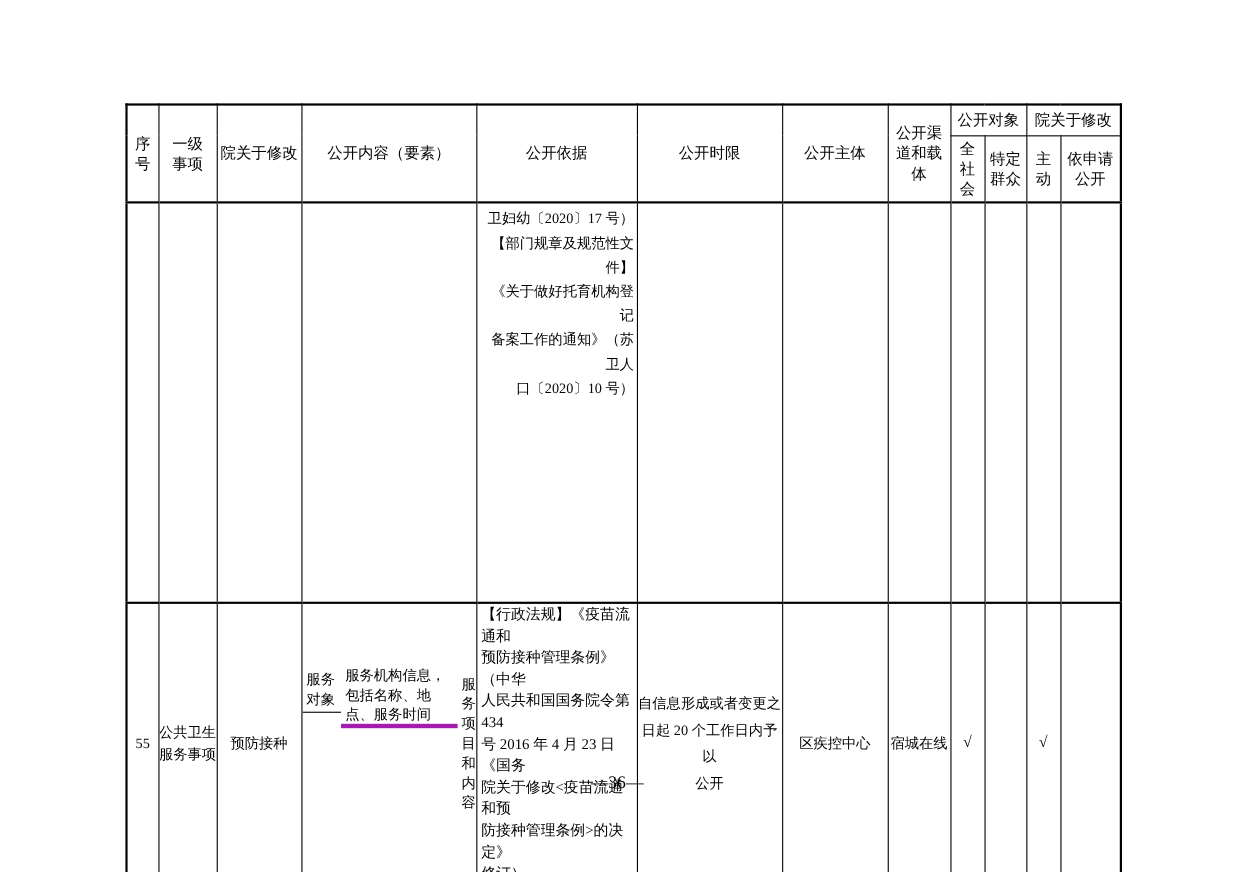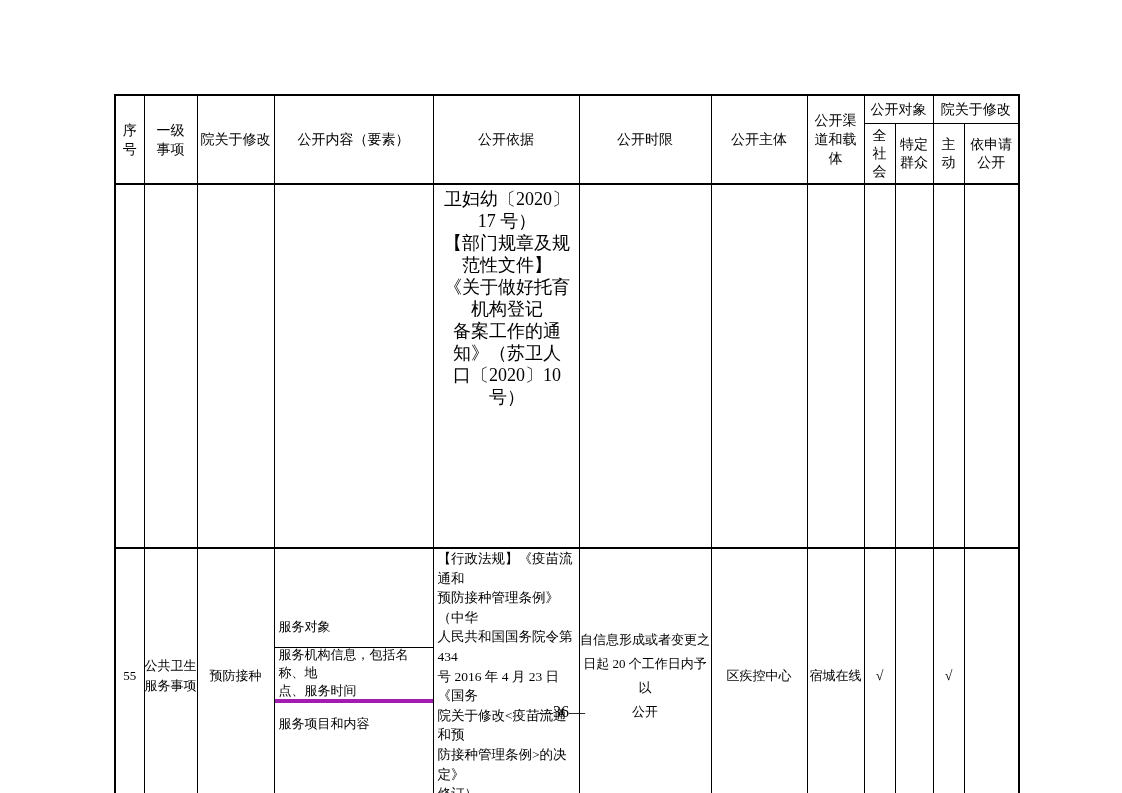--- a/index.html
+++ b/index.html
@@ -42,37 +42,37 @@
   tr.r-cont { height: 364px; }
   tr.r-55 { height: 141px; }
   tr.r-cont > td, tr.r-55 > td { border-top: 2px solid #000; }
   td {
     font-size: 13px;
     line-height: 20px;
   }
   tr.r-cont td { vertical-align: top; }
   tr.r-55 td { vertical-align: middle; text-align: center; }
   .cell-basis-cont {
-    text-align: center;
+    text-align: right;
     vertical-align: top;
     padding: 3px 2px 0 4px;
-    font-size: 18px;
+    font-size: 13px;
     line-height: 22px;
   }
   tr.r-55 td.cell-basis {
     text-align: left;
     padding: 0 2px 0 4px;
     font-size: 13.5px;
     line-height: 19.6px;
   }
   tr.r-55 td.cell-timelimit { line-height: 24px; }
   td.cell-content-55 { vertical-align: top; }
   .content-stack {
     display: flex;
-    flex-direction: column;
+    flex-direction: row;
     height: 139px;
     text-align: left;
   }
   .content-sub {
     display: flex;
     align-items: center;
     padding-left: 4px;
     line-height: 18px;
   }
   .content-sub.s1 { height: 41px; border-bottom: 1px solid #000; }

